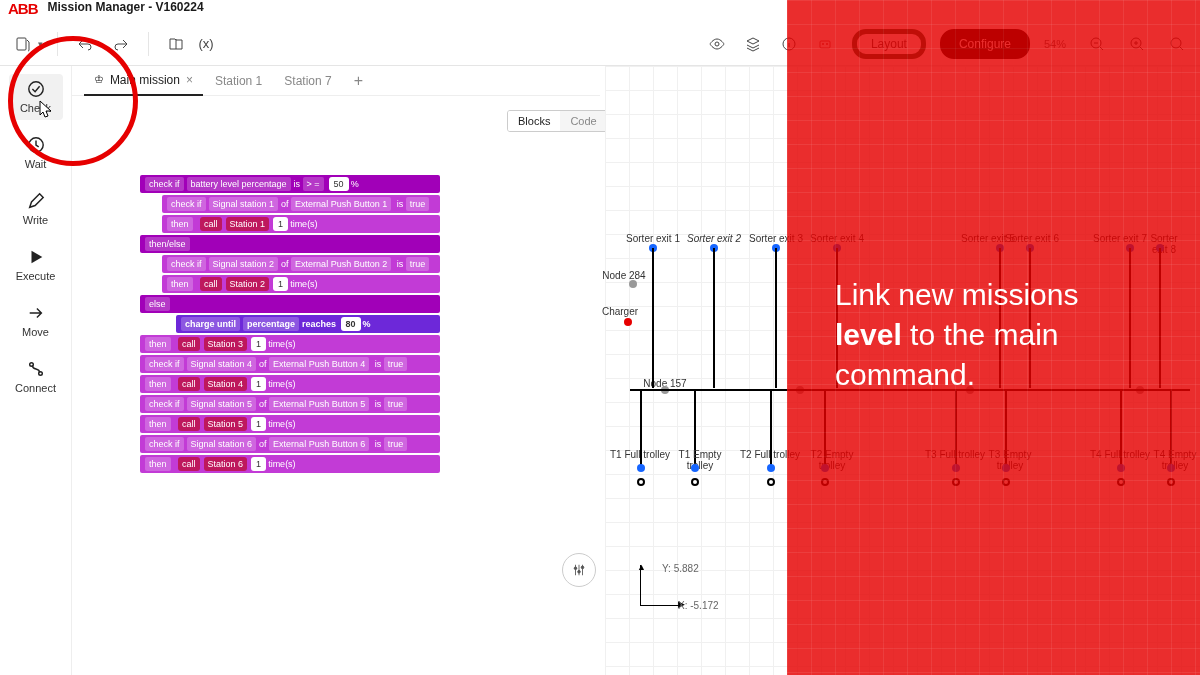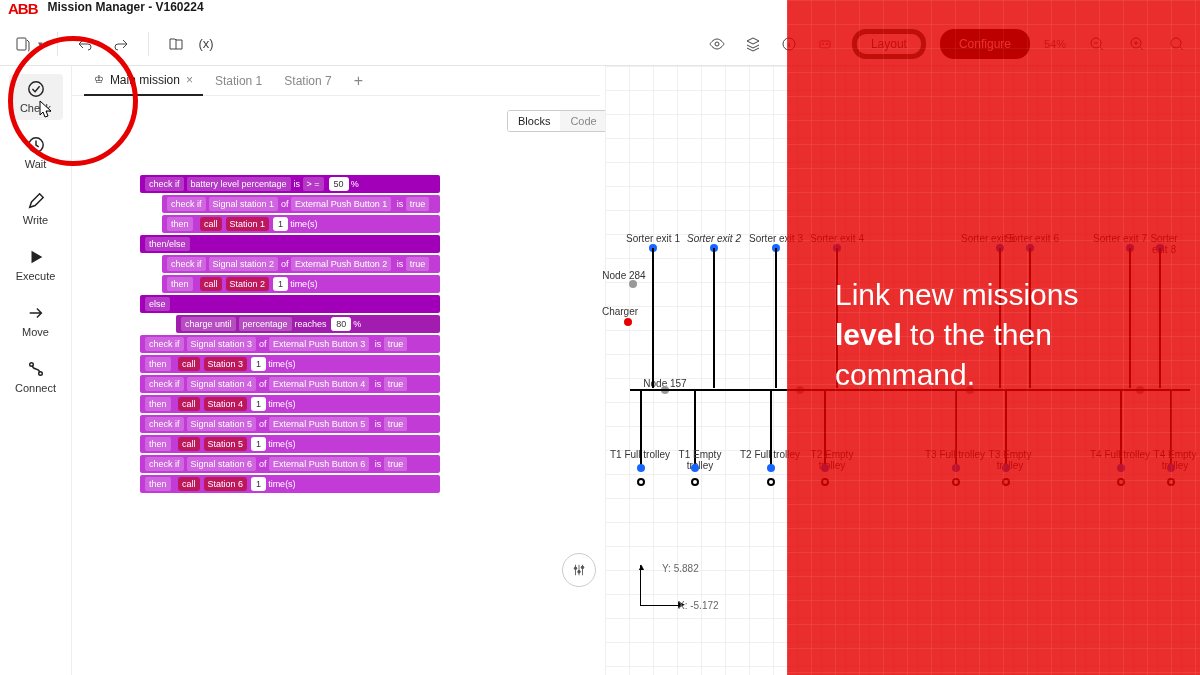--- a/index.html
+++ b/index.html
@@ -32,21 +32,21 @@
   
   .viewtoggle { position:absolute; left:507px; top:110px; display:flex; border:1px solid #ccc; border-radius:3px; font-size:11px; overflow:hidden;}
   .viewtoggle div{ padding:4px 10px; cursor:pointer; color:#888;}
   .viewtoggle div.active{ background:#fff; color:#222;}
   .viewtoggle div:not(.active){ background:#f5f5f5;}
   
   .blocks { position:absolute; left:140px; top:175px; width:300px; font-size:9px; color:#fff; line-height:14px;}
   .blk { margin-bottom:2px; padding:2px 5px; border-radius:2px;}
   .purple { background:#a100b8;}
   .purple2 { background:#c23bd6;}
-  .blue { background:#a21caf;}
+  .blue { background:#6d28d9;font-weight:bold;}
   .green { background:#2aa85a;}
   .pill2 { display:inline-block; background:#fff; color:#333; border-radius:3px; padding:0 5px; margin:0 2px;}
   .pill3 { display:inline-block; background:#be185d; color:#fff; border-radius:3px; padding:0 4px; margin:0 2px;}
   .inset { margin-left:22px;}
   .inset2 { margin-left:36px;}
   .tag { display:inline-block; background:rgba(255,255,255,.22); padding:0 4px; border-radius:2px; margin-right:3px;}
   
   .mappanel { position:absolute; left:605px; top:66px; width:595px; height:609px; background:#fff;}
   .grid { position:absolute; inset:0;
     background-image: repeating-linear-gradient(#f0f0f0 0 1px, transparent 1px 24px),
@@ -243,21 +243,20 @@
   <div class="blk purple2 inset"><span class="tag">then</span> <span class="pill3">call</span><span class="pill3"><span>Station</span> 1</span><span class="pill2">1</span><span>time(s)</span></div>
 
   <div class="blk purple"><span class="tag">then/else</span></div>
 
   <div class="blk purple2 inset"><span class="tag">check if</span><span class="tag"><span>Signal station</span> 2</span><span>of</span> <span class="tag"><span>External Push Button</span> 2</span> <span>is</span> <span class="tag">true</span></div>
   <div class="blk purple2 inset"><span class="tag">then</span> <span class="pill3">call</span><span class="pill3"><span>Station</span> 2</span><span class="pill2">1</span><span>time(s)</span></div>
 
   <div class="blk purple"><span class="tag">else</span></div>
   <div class="blk blue inset2"><span class="tag">charge until</span><span class="tag">percentage</span><span>reaches</span> <span class="pill2">80</span><span>%</span></div>
 
-  <div class="blk purple2"><span class="tag">check if</span><span class="tag"><span>Signal station</span> 3</span><span>of</span> <span class="tag"><span>External Push Button</span> 3</span> <span>is</span> <span class="tag">true</span></div>
   <div class="blk purple2"><span class="tag">then</span> <span class="pill3">call</span><span class="pill3"><span>Station</span> 3</span><span class="pill2">1</span><span>time(s)</span></div>
 
   <div class="blk purple2"><span class="tag">check if</span><span class="tag"><span>Signal station</span> 4</span><span>of</span> <span class="tag"><span>External Push Button</span> 4</span> <span>is</span> <span class="tag">true</span></div>
   <div class="blk purple2"><span class="tag">then</span> <span class="pill3">call</span><span class="pill3"><span>Station</span> 4</span><span class="pill2">1</span><span>time(s)</span></div>
 
   <div class="blk purple2"><span class="tag">check if</span><span class="tag"><span>Signal station</span> 5</span><span>of</span> <span class="tag"><span>External Push Button</span> 5</span> <span>is</span> <span class="tag">true</span></div>
   <div class="blk purple2"><span class="tag">then</span> <span class="pill3">call</span><span class="pill3"><span>Station</span> 5</span><span class="pill2">1</span><span>time(s)</span></div>
 
   <div class="blk purple2"><span class="tag">check if</span><span class="tag"><span>Signal station</span> 6</span><span>of</span> <span class="tag"><span>External Push Button</span> 6</span> <span>is</span> <span class="tag">true</span></div>
   <div class="blk purple2"><span class="tag">then</span> <span class="pill3">call</span><span class="pill3"><span>Station</span> 6</span><span class="pill2">1</span><span>time(s)</span></div>
@@ -358,20 +357,20 @@
   <div class="arrX">▶</div>
 </div>
 <div class="coord" style="left:662px; top:563px;">Y: 5.882</div>
 <div class="coord" style="left:678px; top:600px;">X: -5.172</div>
 
 <div class="redoverlay">
     <div class="overlay-grid"></div>
   </div>
 <div class="overlay-text">
   <span>Link new missions</span><br>
-  <b>level</b><span> to the then</span><br>
+  <b>level</b><span> to the main</span><br>
   <span>command.</span>
 </div>
 
 <div class="red-circle"></div>
 <svg class="cursor" viewBox="0 0 14 18">
     <path d="M1 1l0 14 3-3 2 5 3-1-2-5 5 0z" fill="#fff" stroke="#000" stroke-width="1"></path>
   </svg>
 
 </body></html>

